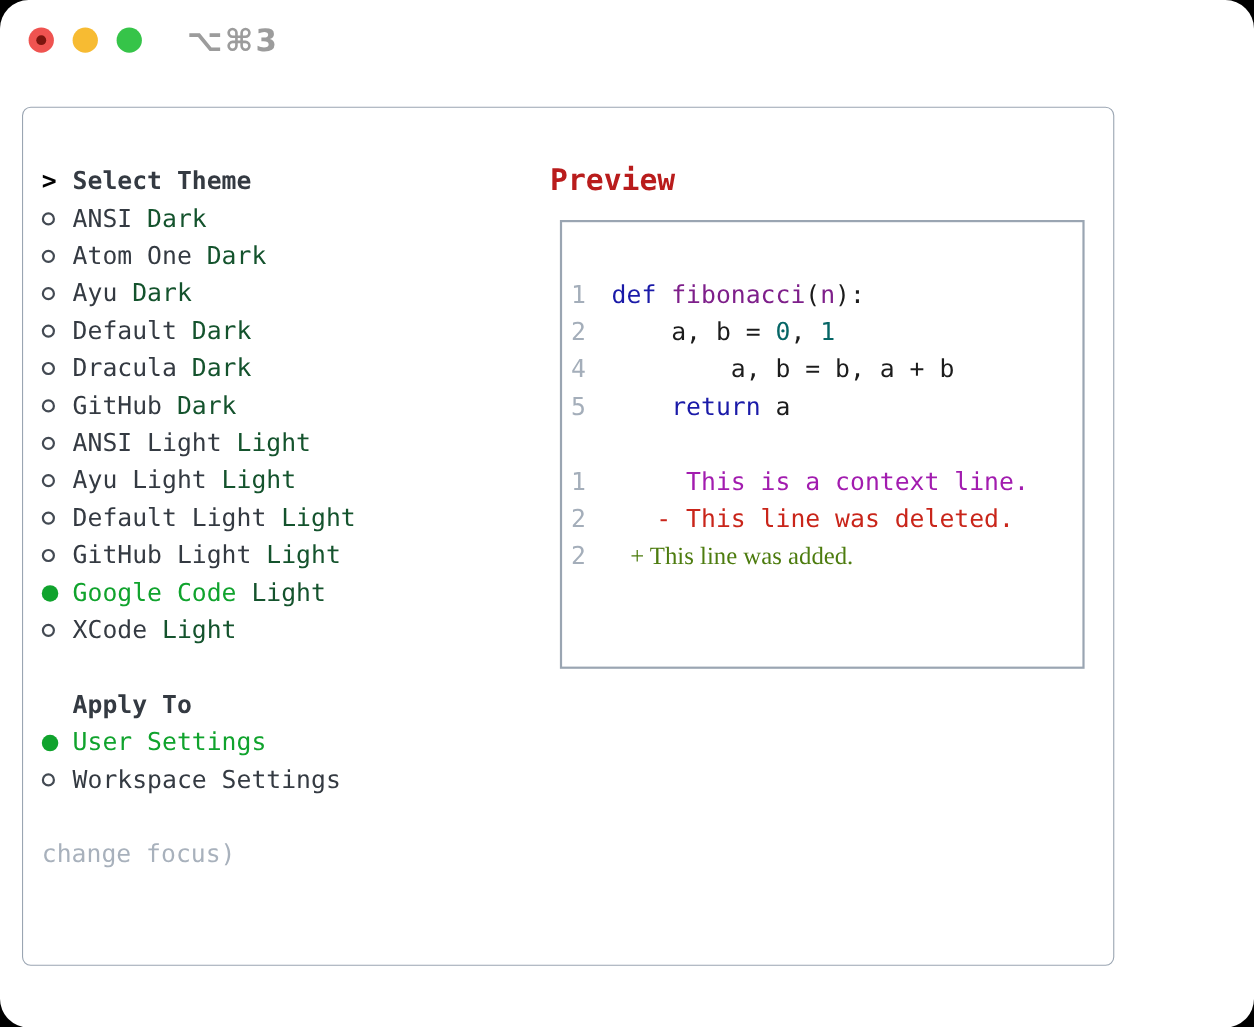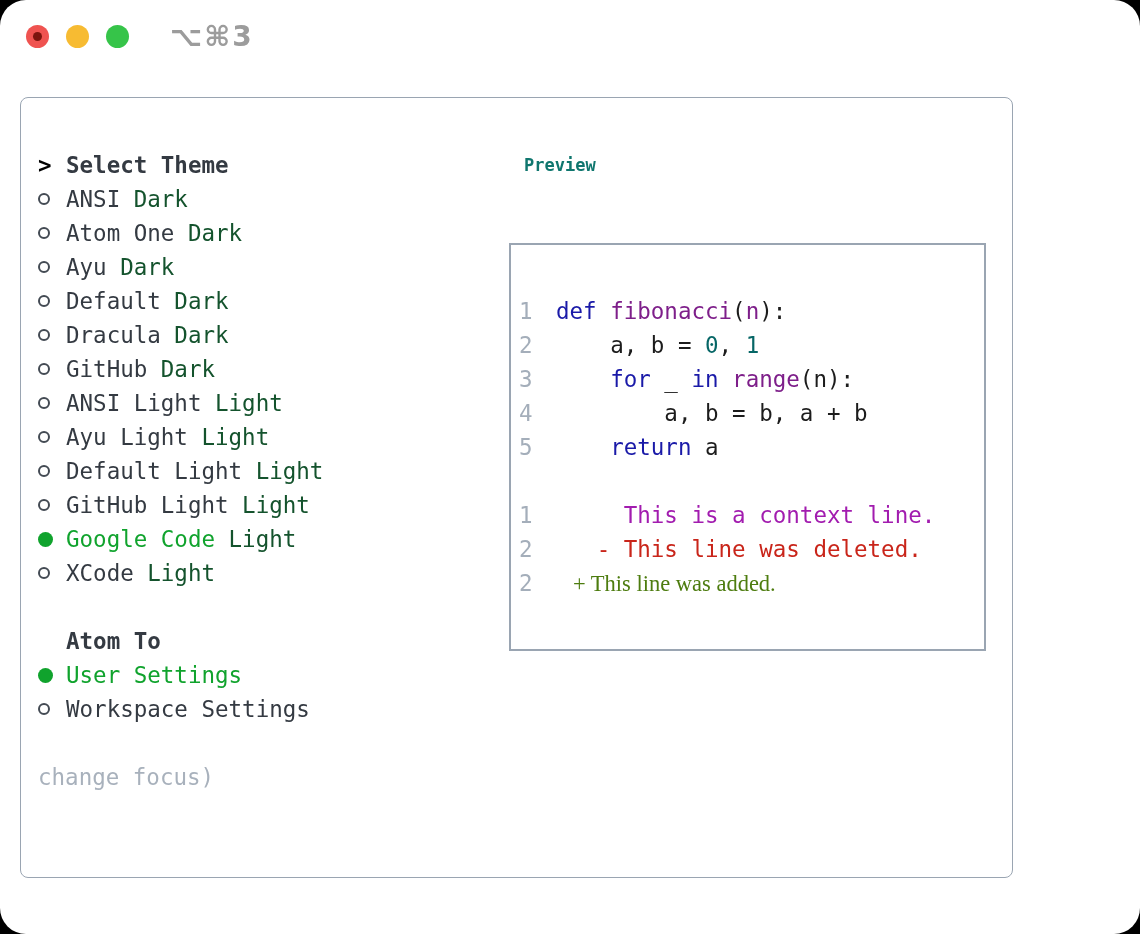--- a/index.html
+++ b/index.html
@@ -35,26 +35,26 @@
   .row .name{color:#343a42;}
   .row.selected .name{color:#10a32d;}
   .row .tag{color:#14532d;}
   .hdr{font-weight:bold;color:#000;}
   .apply{position:absolute;left:38px;top:624px;font-size:22.5px;}
   .hint{position:absolute;left:38px;top:760px;font-size:22.5px;color:#a8b1bc;white-space:pre;}
   .hint .row{align-items:center;}
   
   .preview-label{
     position:absolute;left:500px;top:148px;height:34px;line-height:34px;
-    font-size:17px;font-weight:bold;color:#0f766e;margin-left:24px;
+    font-size:27px;font-weight:bold;color:#b91c1c;
   }
   .preview-box{
     position:absolute;left:509px;top:200px;width:477px;height:408px;
     border:2px solid #9aa5b2;box-sizing:border-box;background:#fff;
-    padding:49px 0 0 8px;overflow:hidden;margin-top:43px;
+    padding:49px 0 0 8px;overflow:hidden;
   }
   .pline{height:34px;line-height:34px;white-space:pre;font-size:22.5px;}
   .ln{display:inline-block;width:37px;color:#a4aeba;}
   .tok-k{color:#1a1aa8;}   
   .tok-f{color:#7e1f8a;}   
   .tok-n{color:#066666;}   
   .tok-p{color:#1c1c1c;}   
   .tok-c{color:#a21caf;}   
   .tok-d{color:#c9251a;}   
   .tok-a{color:#4d7c0f;font-family:Liberation Serif, serif;}   
@@ -85,34 +85,33 @@
       <div class="row"><span class="bullet"><span class="ring"></span></span><span class="name">GitHub</span><span class="tag"> Dark</span></div>
       <div class="row"><span class="bullet"><span class="ring"></span></span><span class="name">ANSI Light</span><span class="tag"> Light</span></div>
       <div class="row"><span class="bullet"><span class="ring"></span></span><span class="name">Ayu Light</span><span class="tag"> Light</span></div>
       <div class="row"><span class="bullet"><span class="ring"></span></span><span class="name">Default Light</span><span class="tag"> Light</span></div>
       <div class="row"><span class="bullet"><span class="ring"></span></span><span class="name">GitHub Light</span><span class="tag"> Light</span></div>
       <div class="row selected"><span class="bullet"><span class="dot"></span></span><span class="name">Google Code</span><span class="tag"> Light</span></div>
       <div class="row"><span class="bullet"><span class="ring"></span></span><span class="name">XCode</span><span class="tag"> Light</span></div>
     </div>
 
   <div class="apply" id="apply-section">
-      <div class="row"><span class="bullet"><span class="prompt"> </span></span><span class="hdr name">Atom To</span></div>
+      <div class="row"><span class="bullet"><span class="prompt"> </span></span><span class="hdr name">Apply To</span></div>
       <div class="row selected"><span class="bullet"><span class="dot"></span></span><span class="name">User Settings</span></div>
       <div class="row"><span class="bullet"><span class="ring"></span></span><span class="name">Workspace Settings</span></div>
     </div>
 
   <div class="hint" id="hint-lines"><div class="row">change focus)</div></div>
 
   <div class="preview-label">Preview</div>
 
   <div class="preview-box">
     <div id="preview-lines">
         <div class="pline"><span class="ln">1</span><span class="tok-k">def</span><span class="tok-p"> </span><span class="tok-f">fibonacci</span><span class="tok-p">(</span><span class="tok-f">n</span><span class="tok-p">):</span></div>
         <div class="pline"><span class="ln">2</span><span class="tok-p">    a, b = </span><span class="tok-n">0</span><span class="tok-p">, </span><span class="tok-n">1</span></div>
-        <div class="pline"><span class="ln">3</span><span class="tok-p">    </span><span class="tok-k">for</span><span class="tok-p"> _ </span><span class="tok-k">in</span><span class="tok-p"> </span><span class="tok-f">range</span><span class="tok-p">(n):</span></div>
         <div class="pline"><span class="ln">4</span><span class="tok-p">        a, b = b, a + b</span></div>
         <div class="pline"><span class="ln">5</span><span class="tok-p">    </span><span class="tok-k">return</span><span class="tok-p"> a</span></div>
         <div class="pline"><span class="ln"></span></div>
         <div class="pline"><span class="ln">1</span><span class="tok-c">     This is a context line.</span></div>
         <div class="pline"><span class="ln">2</span><span class="tok-d">   - This line was deleted.</span></div>
         <div class="pline"><span class="ln">2</span><span class="tok-a">   + This line was added.</span></div>
       </div>
   </div>
 
 </div>

